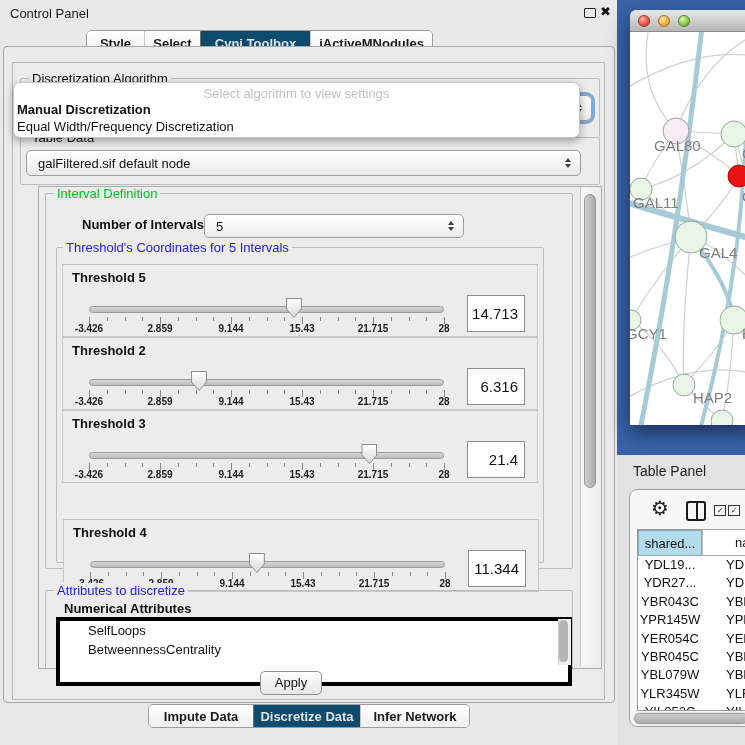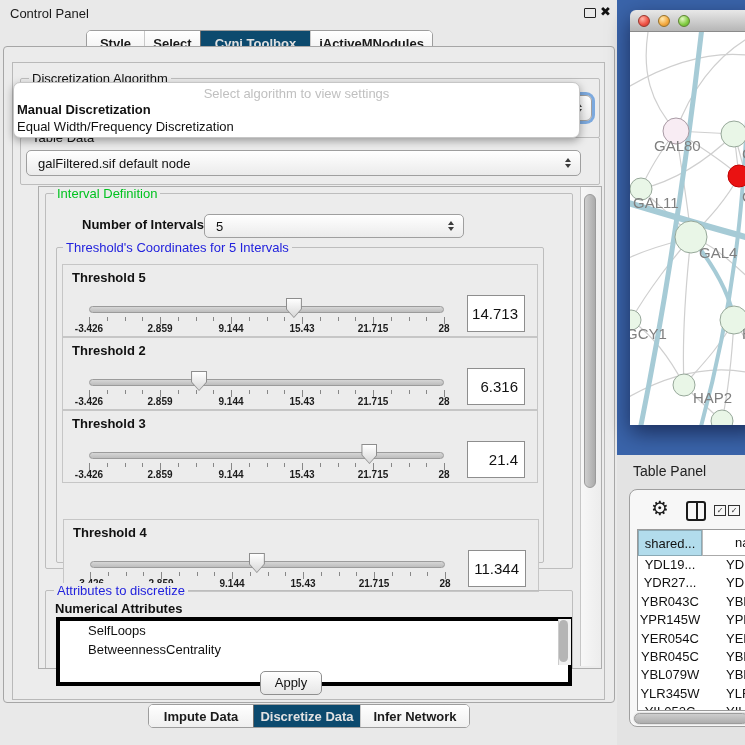--- a/index.html
+++ b/index.html
@@ -304,21 +304,21 @@
               <div class="o"></div>
               <div class="i"></div>
             </div>
             <div class="th-value">11.344</div>
           </div>
         </div>
     </div>
 
     <div class="grp" style="left:6px;top:403px;width:526px;height:118px;">
       <span class="grp-label lbl-blue">Attributes to discretize</span>
-      <div class="abs" style="left:9px;top:10px;font-size:13px;font-weight:700;">Numerical Attributes</div>
+      <div class="abs" style="left:18px;top:10px;font-size:13px;font-weight:700;">Numerical Attributes</div>
     </div>
   </div>
   <div class="abs" id="attr-list">
       <div class="attr-item">SelfLoops</div>
       <div class="attr-item">BetweennessCentrality</div>
     </div>
   <div class="abs" id="attr-sb"></div>
   <div class="abs" id="attr-sb-thumb"></div>
 
   <div class="abs" id="v-sb"></div>

